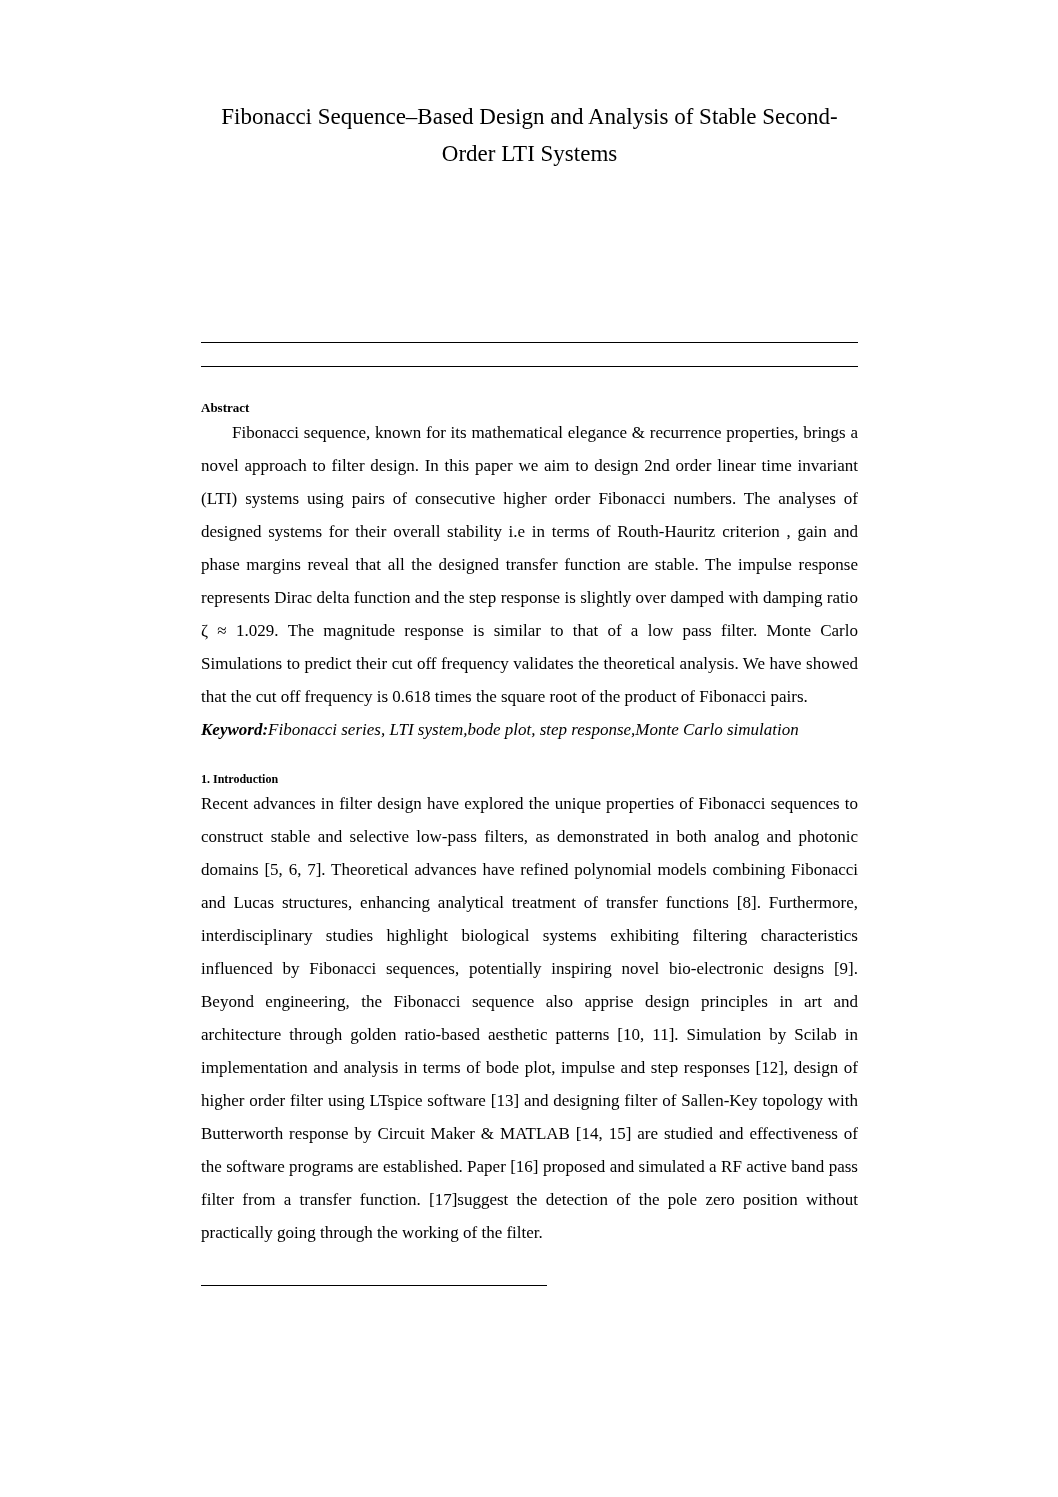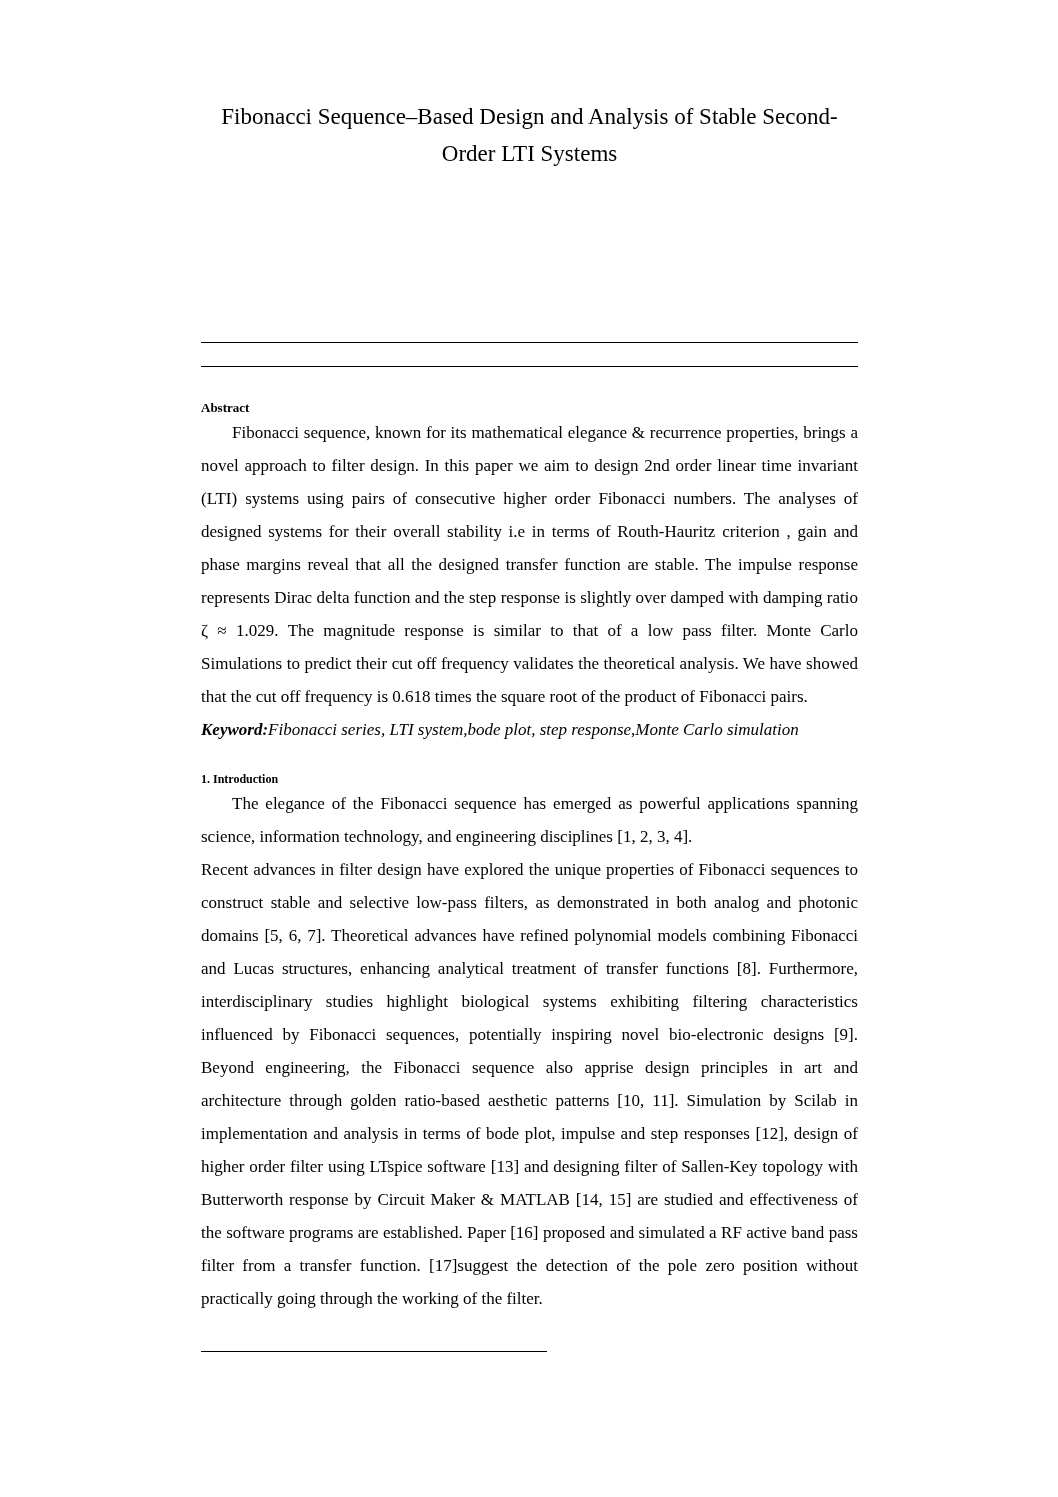--- a/index.html
+++ b/index.html
@@ -92,19 +92,18 @@
   </div>
 
   <h2 class="abstract-heading">Abstract</h2>
 
   <p class="body first indent">Fibonacci sequence, known for its mathematical elegance &amp; recurrence properties, brings a novel approach to filter design. In this paper we aim to design 2nd order linear time invariant (LTI) systems using pairs of consecutive higher order Fibonacci numbers. The analyses of designed systems for their overall stability i.e in terms of Routh-Hauritz criterion , gain and phase margins reveal that all the designed transfer function are stable. The impulse response represents Dirac delta function and the step response is slightly over damped with damping ratio ζ ≈ 1.029. The magnitude response is similar to that of a low pass filter. Monte Carlo Simulations to predict their cut off frequency validates the theoretical analysis. We have showed that the cut off frequency is 0.618 times the square root of the product of Fibonacci pairs.</p>
 
   <p class="keyword"><b>Keyword:</b><span>Fibonacci series, LTI system,bode plot, step response,Monte Carlo simulation</span></p>
 
   <h2 class="section-heading">1. Introduction</h2>
 
-  <p class="body first indent">The elegance of the Fibonacci sequence has emerged as powerful applications spanning science, information technology, and engineering disciplines [1, 2, 3, 4].</p>
 
   <p class="body">Recent advances in filter design have explored the unique properties of Fibonacci sequences to construct stable and selective low-pass filters, as demonstrated in both analog and photonic domains [5, 6, 7]. Theoretical advances have refined polynomial models combining Fibonacci and Lucas structures, enhancing analytical treatment of transfer functions [8]. Furthermore, interdisciplinary studies highlight biological systems exhibiting filtering characteristics influenced by Fibonacci sequences, potentially inspiring novel bio-electronic designs [9]. Beyond engineering, the Fibonacci sequence also apprise design principles in art and architecture through golden ratio-based aesthetic patterns [10, 11]. Simulation by Scilab in implementation and analysis in terms of bode plot, impulse and step responses [12], design of higher order filter using LTspice software [13] and designing filter of Sallen-Key topology with Butterworth response by Circuit Maker &amp; MATLAB [14, 15] are studied and effectiveness of the software programs are established. Paper [16] proposed and simulated a RF active band pass filter from a transfer function. [17]suggest the detection of the pole zero position without practically going through the working of the filter.</p>
 
   <hr class="footnote-rule">
 
 </div>
 
 </body></html>

